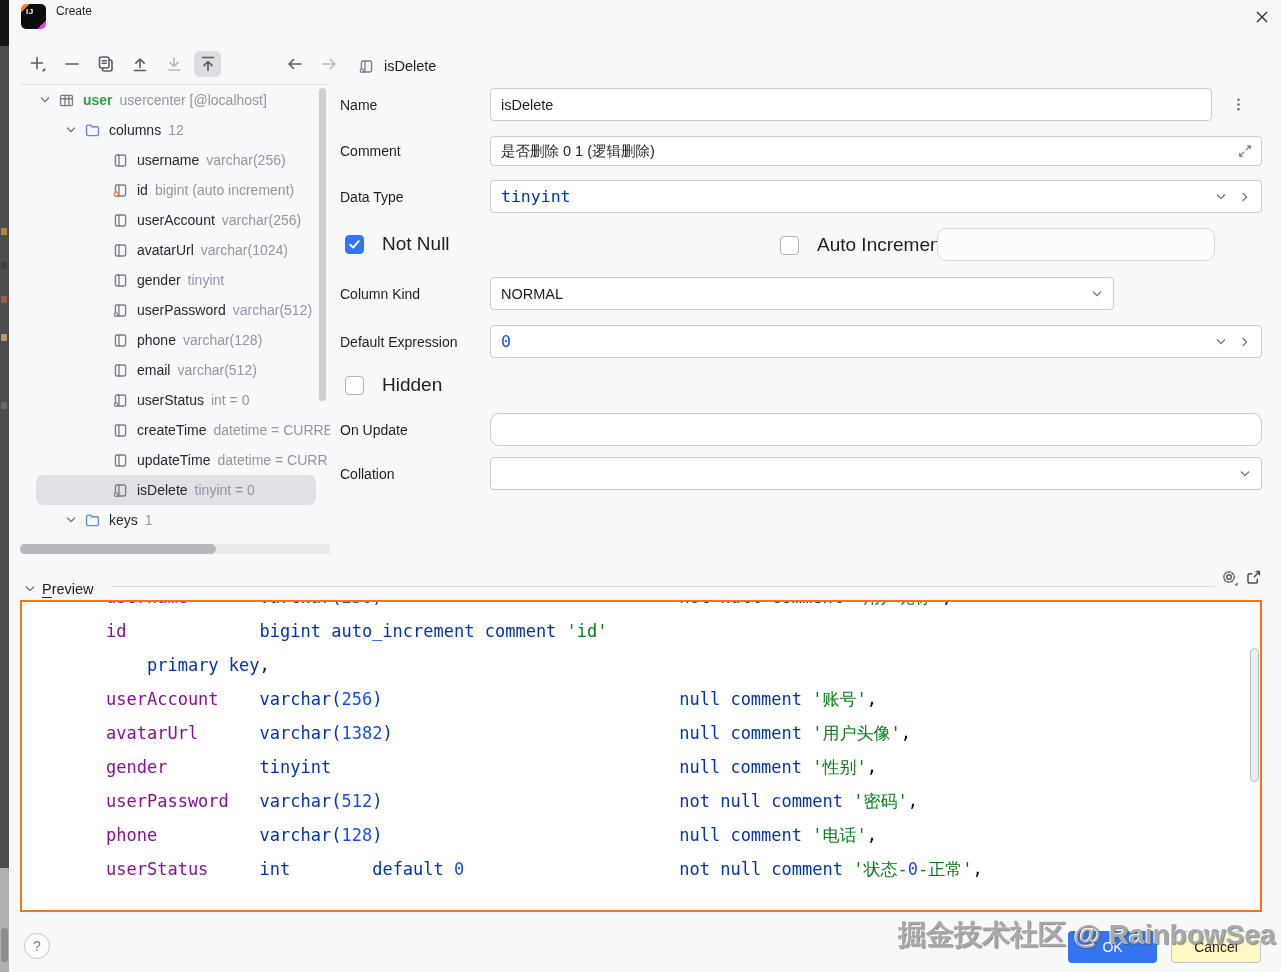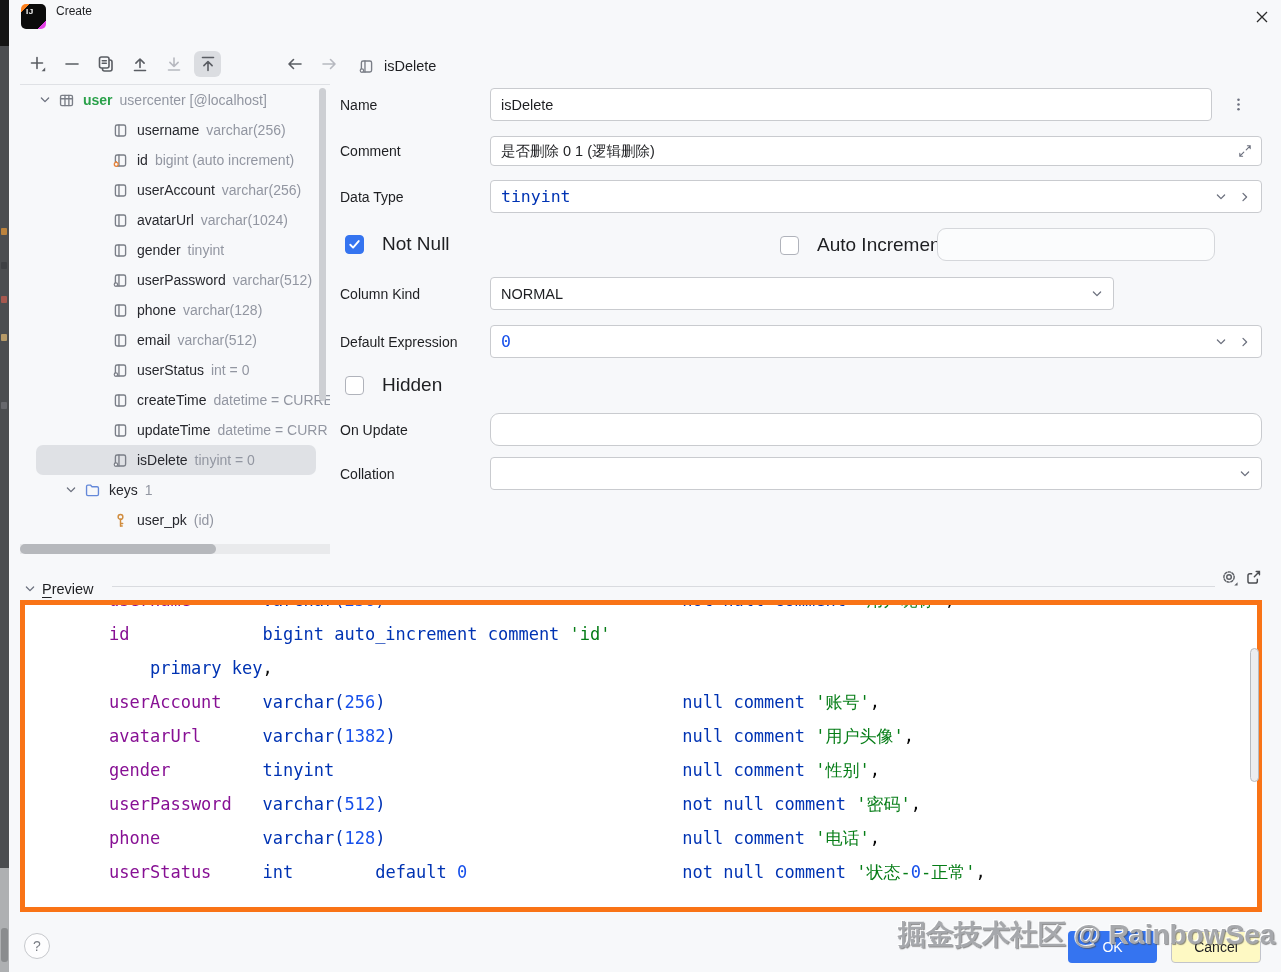--- a/index.html
+++ b/index.html
@@ -66,21 +66,21 @@
   
   .pvhead{left:22px;top:575px;height:22px;display:flex;align-items:flex-end}
   .pvchev{color:#6C707E;margin-right:4px;cursor:pointer}
   .pvlabel{font-size:14.5px;cursor:pointer}
   .pvlabel u{text-underline-offset:3px}
   .pvrule{left:112px;top:586px;width:1103px;height:1px;background:#D9DBDF}
   .pvgear{left:1220px;top:568px;color:#5A5D63;cursor:pointer}
   .pvext{left:1245px;top:569px;color:#4C4E52;cursor:pointer}
 
   
-  .pvbox{left:20px;top:600px;width:1242px;height:312px;background:#fff;border:5px solid #f97316;overflow:hidden}
+  .pvbox{left:20px;top:600px;width:1242px;height:312px;background:#fff;border:2px solid #f97316;overflow:hidden}
   .code{margin-top:-22px;padding-left:84px}
   .cline{white-space:pre;font-family:"DejaVu Sans Mono",monospace;font-size:17px;line-height:34px;height:34px}
   .c-k{color:#0033B3}.c-n{color:#871094}.c-s{color:#067D17}.c-num{color:#1750EB}.c-d{color:#080808}
   .pvsb{left:1250px;top:648px;width:9px;height:134px;background:#ECEDEF;border:1px solid #B8BABE;border-radius:5px}
 
   
   .help{left:24px;top:933px;width:26px;height:26px;border:1px solid #C6C8CC;border-radius:50%;display:flex;align-items:center;justify-content:center;color:#7A7E85;font-size:14px;background:#FDFDFE;cursor:pointer}
   .okbtn{left:1068px;top:931px;width:89px;height:32px;background:#3574F0;color:#fff;border:none;border-radius:4px;font-size:14px;font-family:"Liberation Sans",sans-serif;cursor:pointer}
   .cancelbtn{left:1171px;top:931px;width:90px;height:32px;background:#fef9c3;color:#1E1F22;border:1px solid #C2C4CB;border-radius:4px;font-size:14px;font-family:"Liberation Sans",sans-serif;cursor:pointer}
   .watermark{left:898px;top:916px;width:370px;font-size:28px;font-weight:bold;color:#A6A8AC;letter-spacing:0;white-space:nowrap;z-index:50;pointer-events:none;
@@ -164,20 +164,34 @@
         </svg>
       </span>
       <span class="tic ic-table">
         <svg width="17" height="17" viewBox="0 0 20 20">
           <rect x="3" y="4" width="14" height="12" rx="1.5" stroke="currentColor" fill="none" stroke-width="1.6" stroke-linecap="round" stroke-linejoin="round"></rect>
           <path d="M3 8h14M8.2 4v12M12.8 4v12" stroke="currentColor" fill="none" stroke-width="1.6" stroke-linecap="round" stroke-linejoin="round"></path>
         </svg>
       </span>
       <span class="tname g">user</span>
       <span class="tdet">usercenter [@localhost]</span>
+    </div>
+    <div class="trow lvl1">
+      <span class="tchev">
+        <svg width="16" height="16" viewBox="0 0 20 20">
+          <path d="M5.5 7.5L10 12l4.5-4.5" stroke="currentColor" fill="none" stroke-width="1.6" stroke-linecap="round" stroke-linejoin="round"></path>
+        </svg>
+      </span>
+      <span class="tic ic-folder">
+        <svg width="17" height="17" viewBox="0 0 20 20">
+          <path d="M3 5.2c0-.9.7-1.6 1.6-1.6h3l1.8 2h6c.9 0 1.6.7 1.6 1.6v7.2c0 .9-.7 1.6-1.6 1.6H4.6c-.9 0-1.6-.7-1.6-1.6z" stroke="currentColor" fill="none" stroke-width="1.6" stroke-linecap="round" stroke-linejoin="round"></path>
+        </svg>
+      </span>
+      <span class="tname">columns</span>
+      <span class="tdet">12</span>
     </div>
     <div class="trow lvl2">
       <span class="tic ic-column">
         <svg width="17" height="17" viewBox="0 0 20 20">
           <rect x="4" y="3.5" width="12" height="13" rx="2" stroke="currentColor" fill="none" stroke-width="1.6" stroke-linecap="round" stroke-linejoin="round"></rect>
           <path d="M8.2 3.5v13" stroke="currentColor" fill="none" stroke-width="1.6" stroke-linecap="round" stroke-linejoin="round"></path>
         </svg>
       </span>
       <span class="tname">username</span>
       <span class="tdet">varchar(256)</span>

